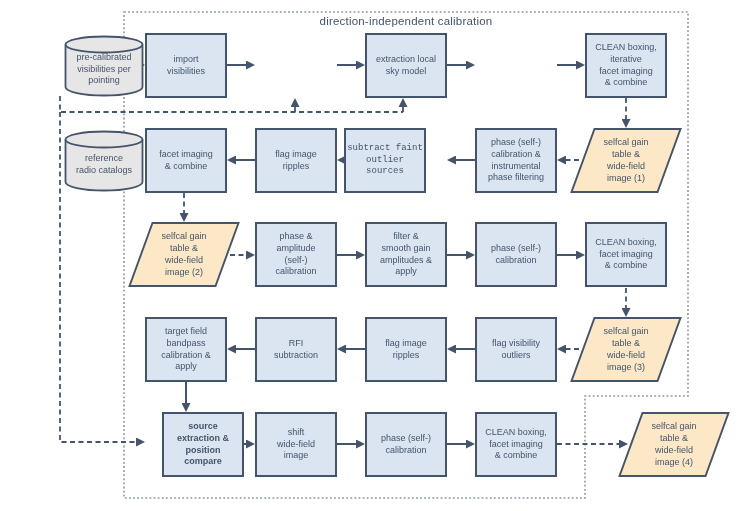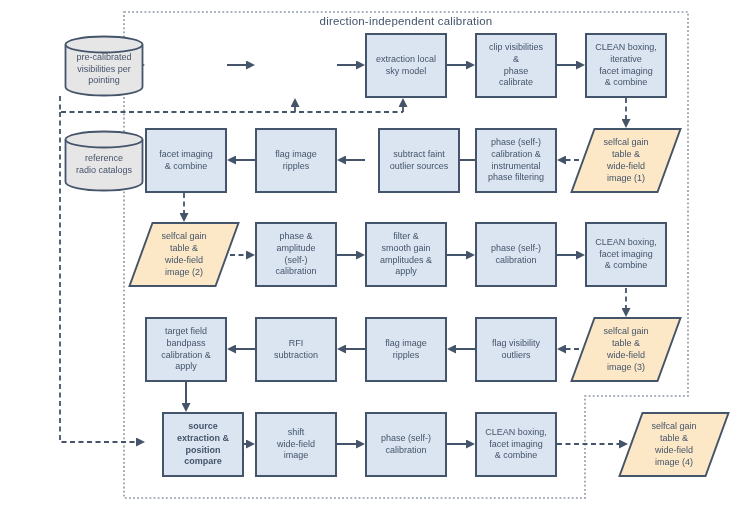--- a/index.html
+++ b/index.html
@@ -92,36 +92,34 @@
   </div>
   <div class="node store" style="left:20px;top:130px;">
     <svg width="80" height="62" viewBox="0 0 80 62">
       <path class="cyl-shape" d="M1.5,9.5 V52 a38.5,8.5 0 0 0 77,0 V9.5"></path>
       <ellipse class="cyl-shape" cx="40" cy="9.5" rx="38.5" ry="8"></ellipse>
     </svg>
     <span class="lbl">reference
 radio catalogs</span>
   </div>
 
+  <div class="node process" style="left:145px;top:33px;"><span class="lbl">import
+visibilities</span></div>
   <div class="node process" style="left:365px;top:33px;"><span class="lbl">extraction local
 sky model</span></div>
-  <div class="node process" style="left:475px;top:33px;"><span class="lbl">clip visibilities
-&amp;
-phase
-calibrate</span></div>
   <div class="node process" style="left:585px;top:33px;"><span class="lbl">CLEAN boxing,
 iterative
 facet imaging
 &amp; combine</span></div>
 
   <div class="node process" style="left:145px;top:128px;"><span class="lbl">facet imaging
 &amp; combine</span></div>
   <div class="node process" style="left:255px;top:128px;"><span class="lbl">flag image
 ripples</span></div>
-  <div class="node process" style="left:378px;top:128px;"><span class="lbl">subtract faint
+  <div class="node process" style="left:344px;top:128px;font-family:Liberation Mono, monospace;"><span class="lbl">subtract faint
 outlier sources</span></div>
   <div class="node process" style="left:475px;top:128px;"><span class="lbl">phase (self-)
 calibration &amp;
 instrumental
 phase filtering</span></div>
   <div class="node dataP" style="left:582px;top:128px;"><span class="lbl">selfcal gain
 table &amp;
 wide-field
 image (1)</span></div>
 

